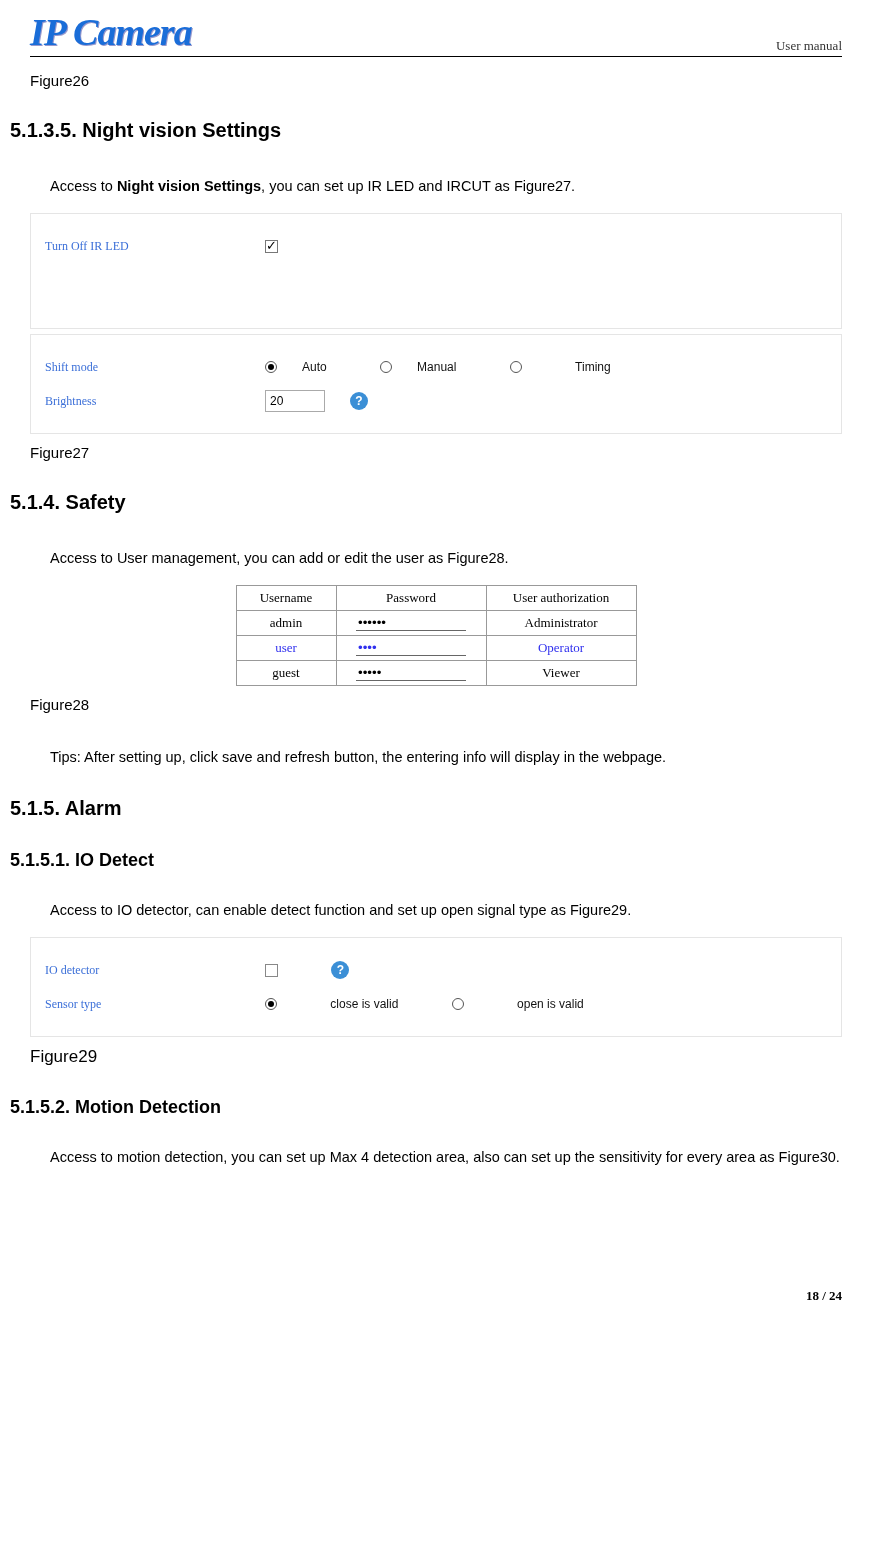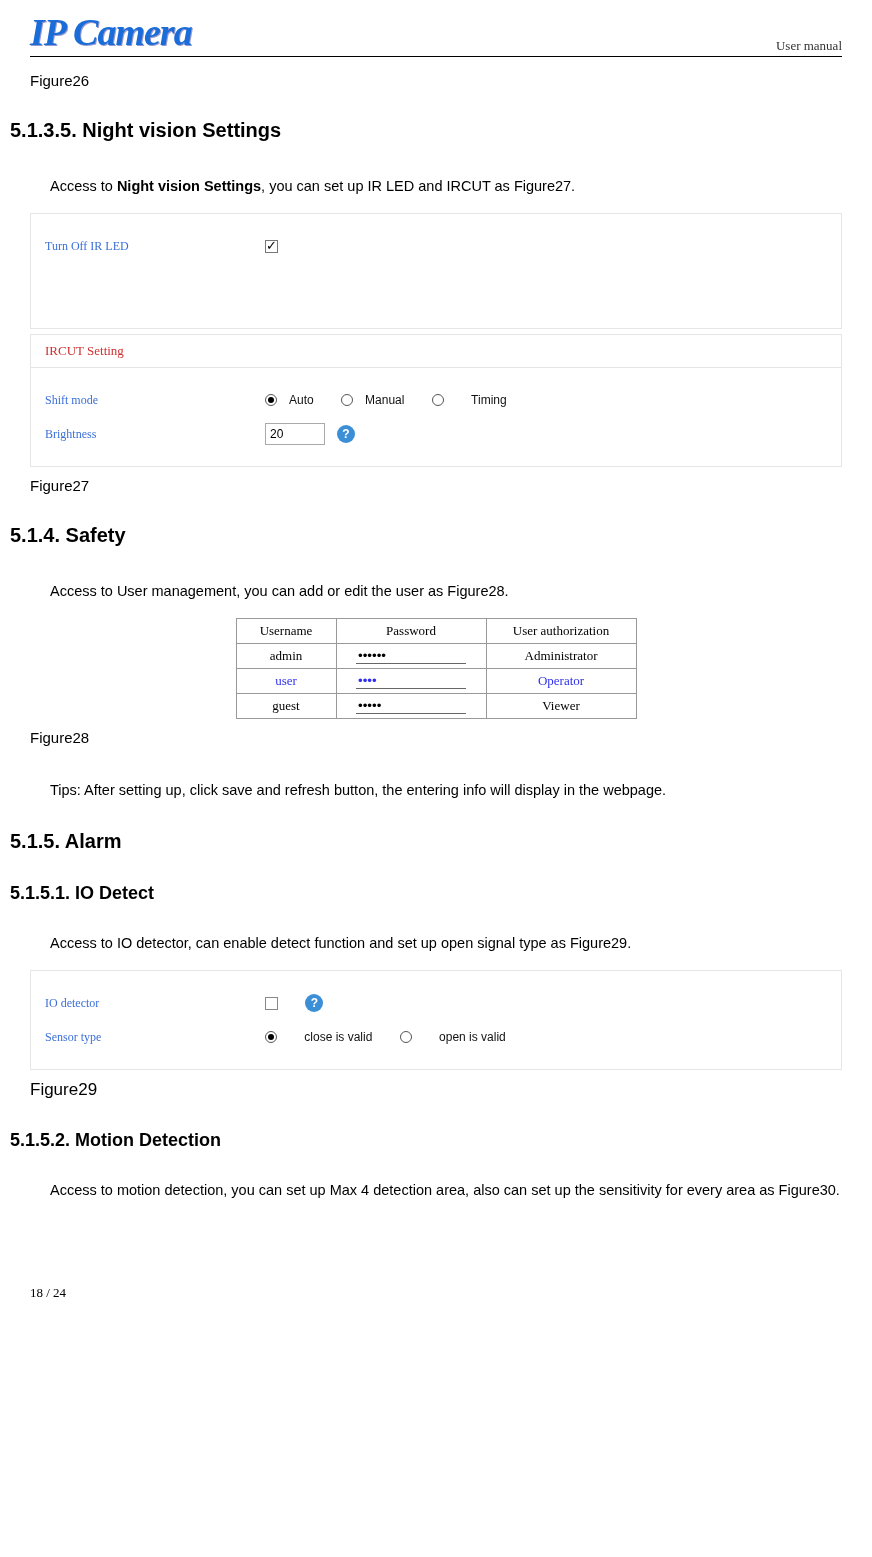--- a/index.html
+++ b/index.html
@@ -68,21 +68,21 @@
       font-size: 13px;
     }
     .panel-body { padding: 12px 14px; }
     .row { display: flex; align-items: center; margin: 6px 0; min-height: 28px; }
     .row .label {
       color: #3b6fd8;
       width: 220px;
       font-family: 'SimSun', serif;
       font-size: 12px;
     }
-    .controls { display: flex; align-items: center; gap: 12px; font-family: Arial, sans-serif; font-size: 12px; color: #111; }
+    .controls { display: flex; align-items: center; gap: 25px; font-family: Arial, sans-serif; font-size: 12px; color: #111; }
     .checkbox-checked {
       width: 13px; height: 13px; border: 1px solid #777; display: inline-block; position: relative; background: #fff;
     }
     .checkbox-checked::after {
       content: "✓"; position: absolute; top: -3px; left: 0px; font-size: 13px; color: #000;
     }
     .checkbox-empty {
       width: 13px; height: 13px; border: 1px solid #888; display: inline-block; background: #fff;
     }
     .radio {
@@ -118,24 +118,25 @@
       border-bottom: 1px solid #666;
       background: transparent;
       width: 110px;
       text-align: left;
       font-family: Arial, sans-serif;
       padding: 0 2px;
     }
     .blue-row td { color: #3030ee; }
     
     .footer {
+      text-align: right;
       font-family: 'Times New Roman', serif;
-      font-weight: normal;
-      font-size: 13px;
-      margin-top: 80px;
+      font-weight: bold;
+      font-size: 13px;
+      margin-top: 116px;
     }
   </style>
 </head>
 <body>
 
 <div class="header">
   <div class="logo">IP Camera</div>
   <div class="header-label">User manual</div>
 </div>
 
@@ -153,21 +154,20 @@
       <div class="label">Turn Off IR LED</div>
       <div class="controls">
         <span class="checkbox-checked"></span>
       </div>
     </div>
     <div class="spacer"></div>
   </div>
 </div>
 
 <div class="panel">
-  <div class="panel-header">IRCUT Setting</div>
   <div class="panel-body">
     <div class="row">
       <div class="label">Shift mode</div>
       <div class="controls">
         <span class="radio selected"></span>
         <span>Auto</span>
         &nbsp;
         <span class="radio"></span><span>Manual</span>
         &nbsp;
         <span class="radio"></span>

